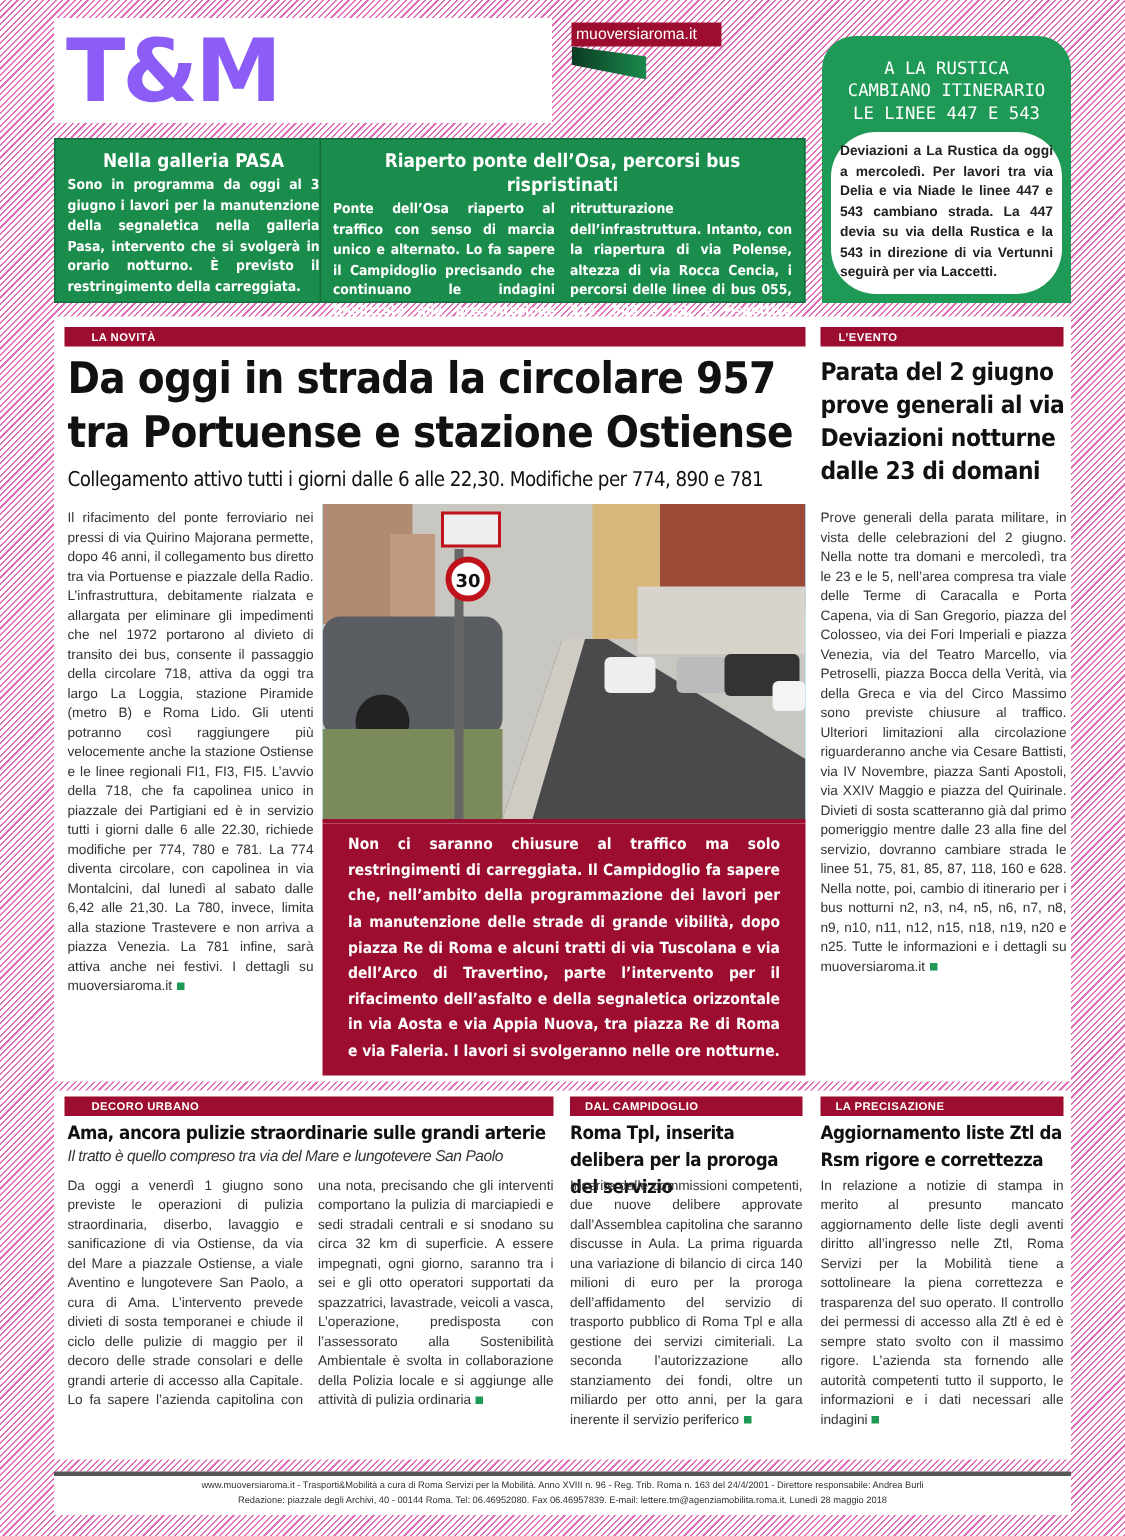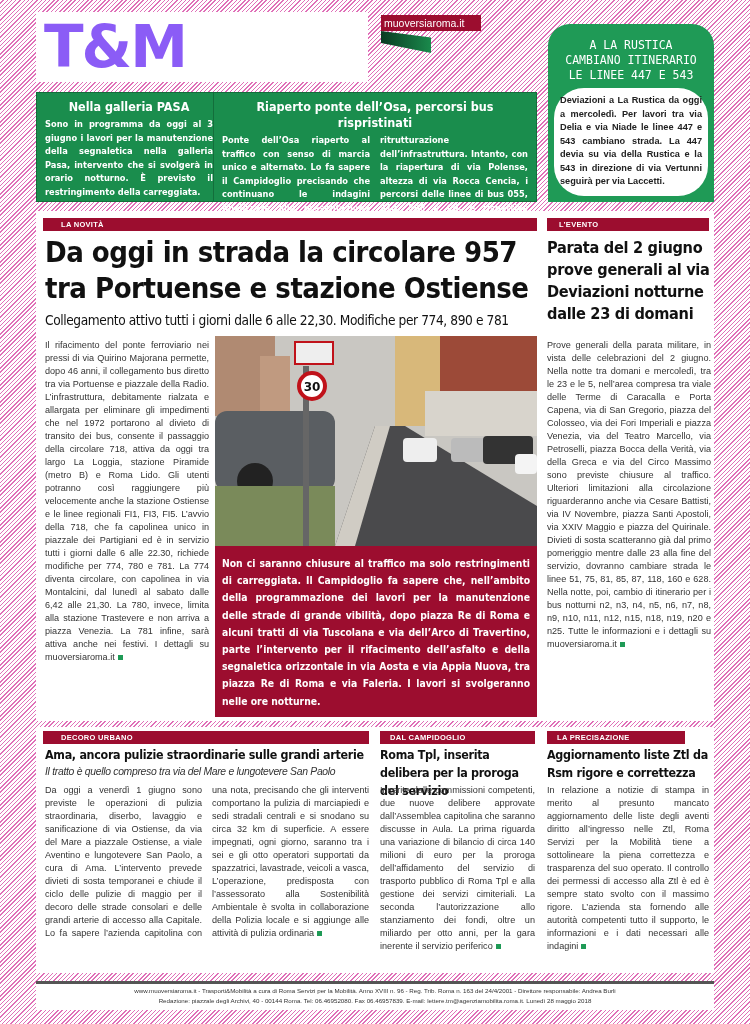--- a/index.html
+++ b/index.html
@@ -38,28 +38,28 @@
   #main-headline { left: 45px; top: 234px; width: 492px; font-family: "DejaVu Sans Condensed", "DejaVu Sans", sans-serif; font-weight: bold; font-size: 29px; line-height: 36px; color: #111; letter-spacing: -0.5px; }
   #main-subhead { left: 45px; top: 310px; width: 500px; font-family: "DejaVu Sans Condensed", "DejaVu Sans", sans-serif; font-size: 13.6px; line-height: 20px; color: #111; letter-spacing: -0.4px; }
   #side-headline { left: 547px; top: 237px; width: 168px; font-family: "DejaVu Sans Condensed", "DejaVu Sans", sans-serif; font-weight: bold; font-size: 16.2px; line-height: 22px; color: #111; letter-spacing: -0.3px; }
   .body-text { font-size: 9.1px; line-height: 13px; color: #333; text-align: justify; }
   #main-body { left: 45px; top: 339px; width: 164px; }
   #side-body { left: 547px; top: 339px; width: 164px; }
   .end-square { display: inline-block; width: 5px; height: 5px; background: #1f9a56; margin-left: 3px; vertical-align: middle; }
   
   #photo { left: 215px; top: 336px; width: 322px; height: 210px; overflow: hidden; background: #7dd3fc; }
   #photo-bar { left: 215px; top: 546px; width: 322px; height: 3px; background: #9c0d2f; }
-  #callout { left: 215px; top: 549px; width: 322px; height: 168px; background: #9c0d2f; color: #fff; padding: 6px 7px; font-family: "DejaVu Sans Condensed", "DejaVu Sans", sans-serif; font-weight: bold; font-size: 10.3px; line-height: 17.2px; text-align: justify; }
+  #callout { left: 215px; top: 549px; width: 322px; height: 168px; background: #9c0d2f; color: #fff; padding: 6px 17px; font-family: "DejaVu Sans Condensed", "DejaVu Sans", sans-serif; font-weight: bold; font-size: 10.3px; line-height: 17.2px; text-align: justify; }
   
   #bottom-panel1 { left: 36px; top: 727px; width: 338px; height: 246px; }
   #bottom-panel2 { left: 374px; top: 727px; width: 166px; height: 246px; }
   #bottom-panel3 { left: 540px; top: 727px; width: 174px; height: 246px; }
   #k-decoro { left: 43px; top: 731px; width: 326px; }
   #k-campidoglio { left: 380px; top: 731px; width: 155px; padding-left: 10px; }
-  #k-precisazione { left: 547px; top: 731px; width: 138px; padding-left: 10px; }
+  #k-precisazione { left: 547px; top: 731px; width: 162px; padding-left: 10px; }
   .sec-headline { font-family: "DejaVu Sans Condensed", "DejaVu Sans", sans-serif; font-weight: bold; font-size: 12.4px; line-height: 18px; color: #111; letter-spacing: -0.3px; }
   #h-decoro { left: 45px; top: 746px; width: 330px; }
   #sub-decoro { left: 45px; top: 765px; width: 330px; font-style: italic; font-size: 10.4px; line-height: 14px; color: #333; letter-spacing: -0.3px; }
   #body-decoro { left: 45px; top: 784px; width: 324px; column-count: 2; column-gap: 10px; }
   #h-campidoglio { left: 380px; top: 746px; width: 160px; }
   #body-campidoglio { left: 380px; top: 784px; width: 155px; }
   #h-precisazione { left: 547px; top: 746px; width: 170px; }
   #body-precisazione { left: 547px; top: 784px; width: 162px; }
   
   #footer { left: 36px; top: 981px; width: 678px; height: 29px; background: #fff; border-top: 3px solid #555; text-align: center; font-size: 6.2px; line-height: 10px; color: #333; padding-top: 2px; }

